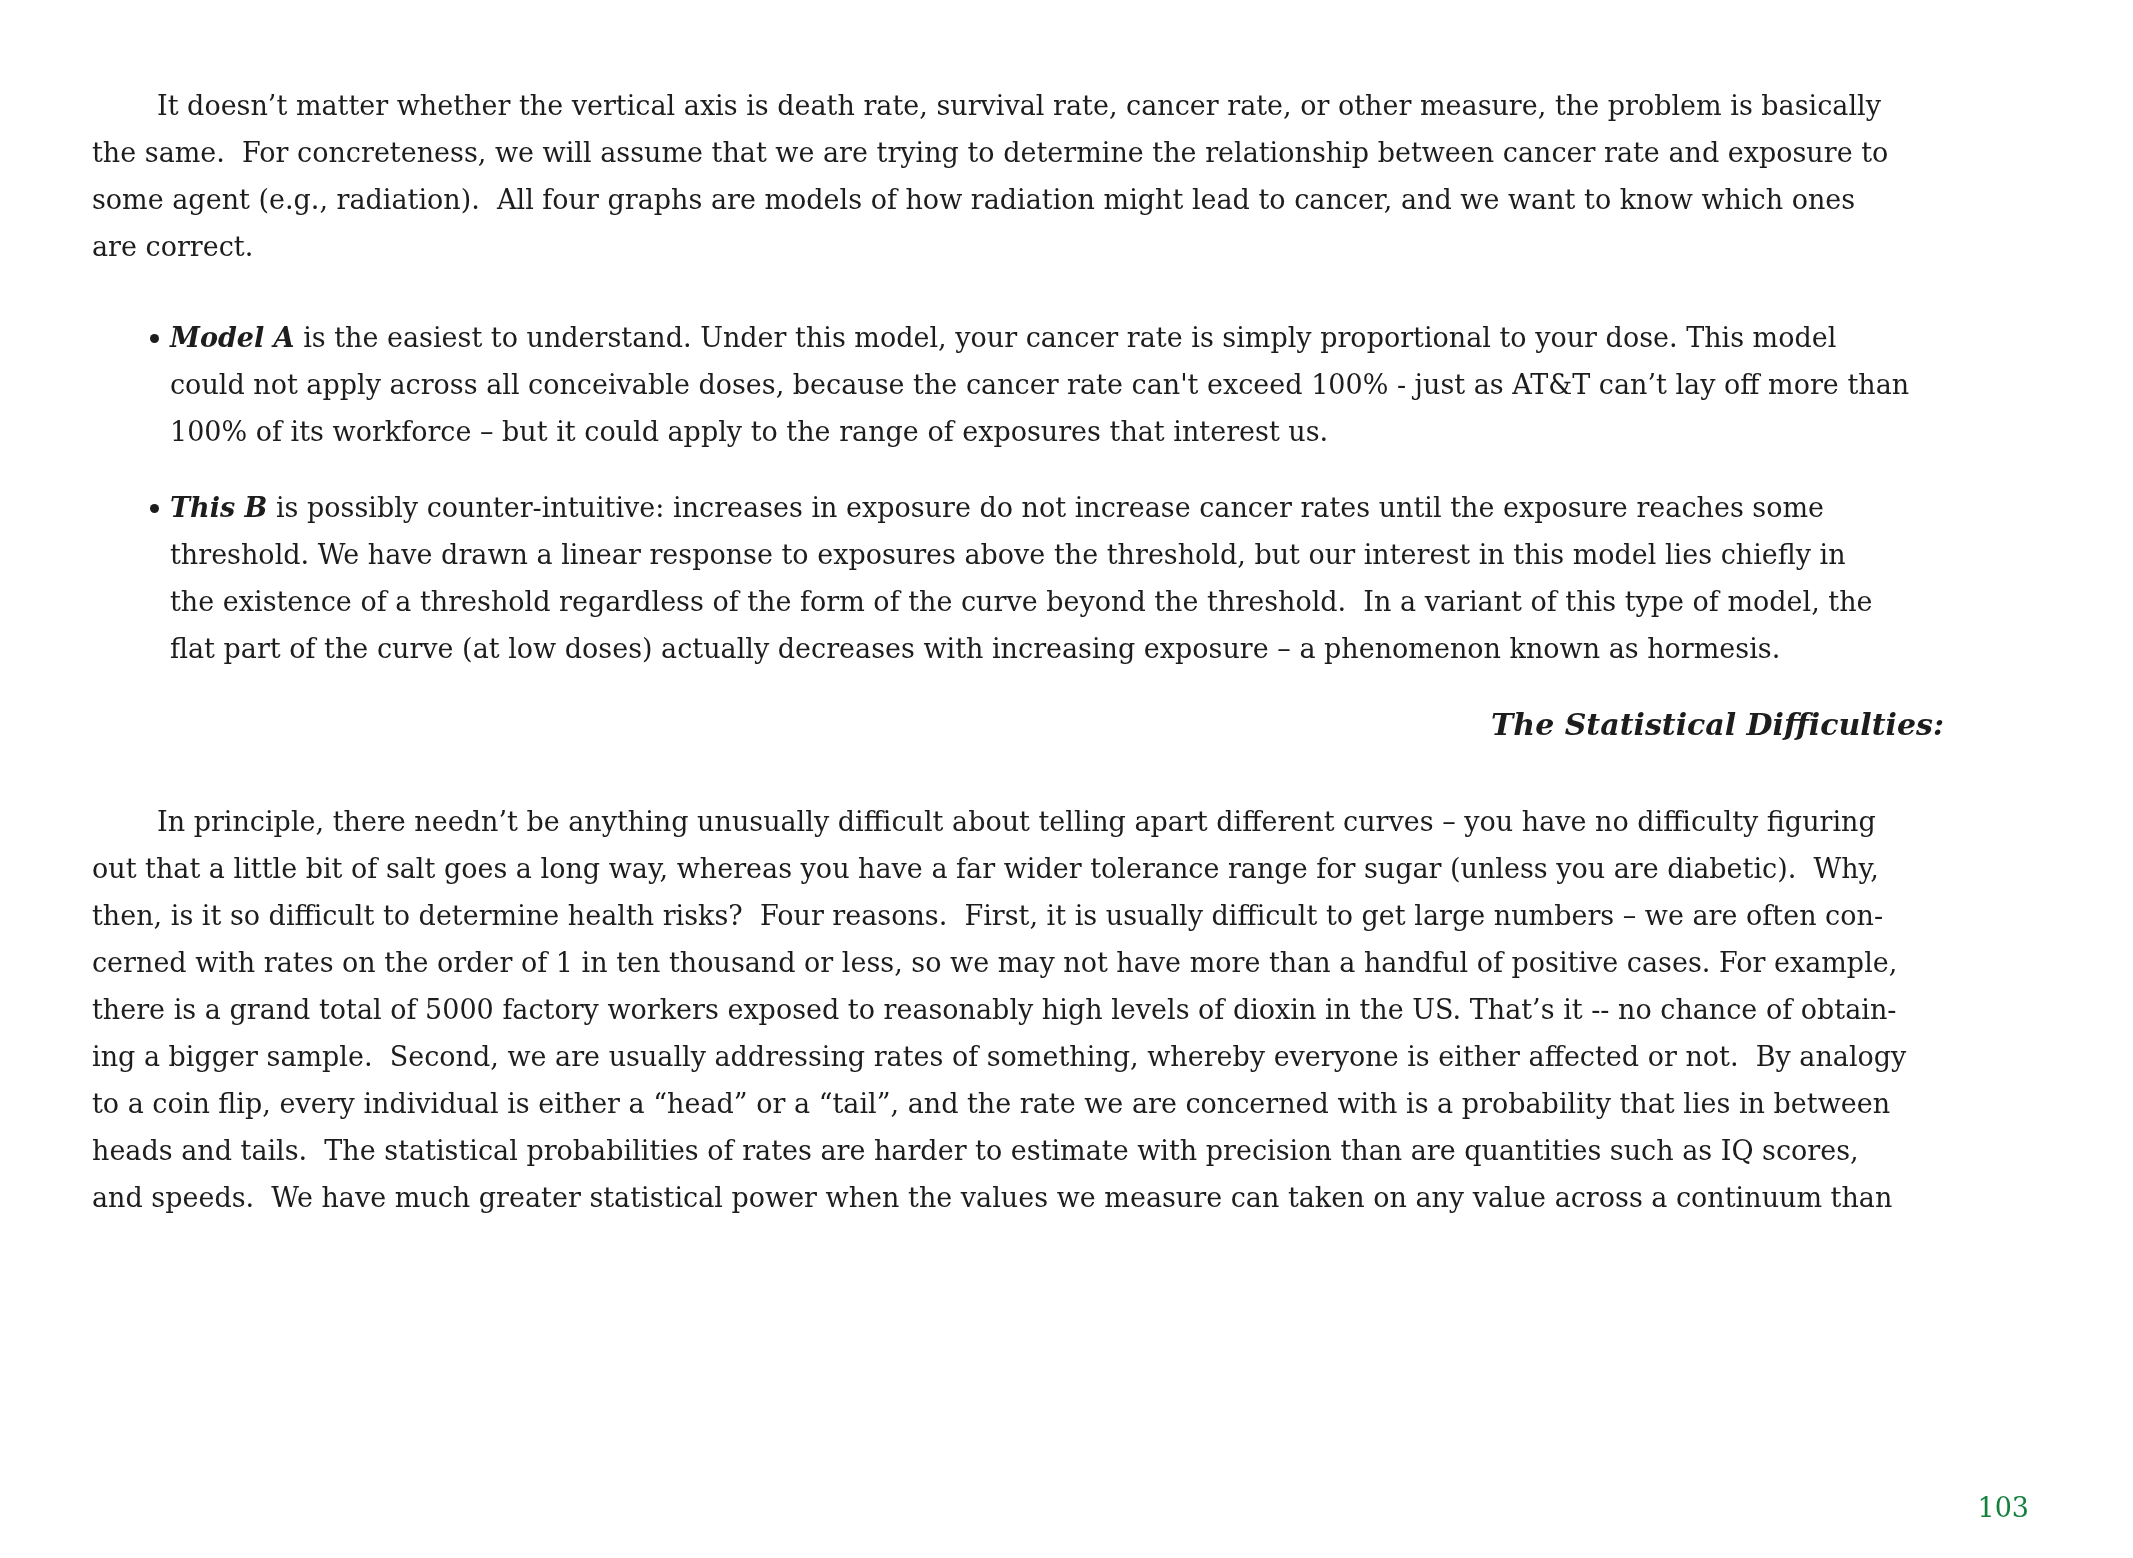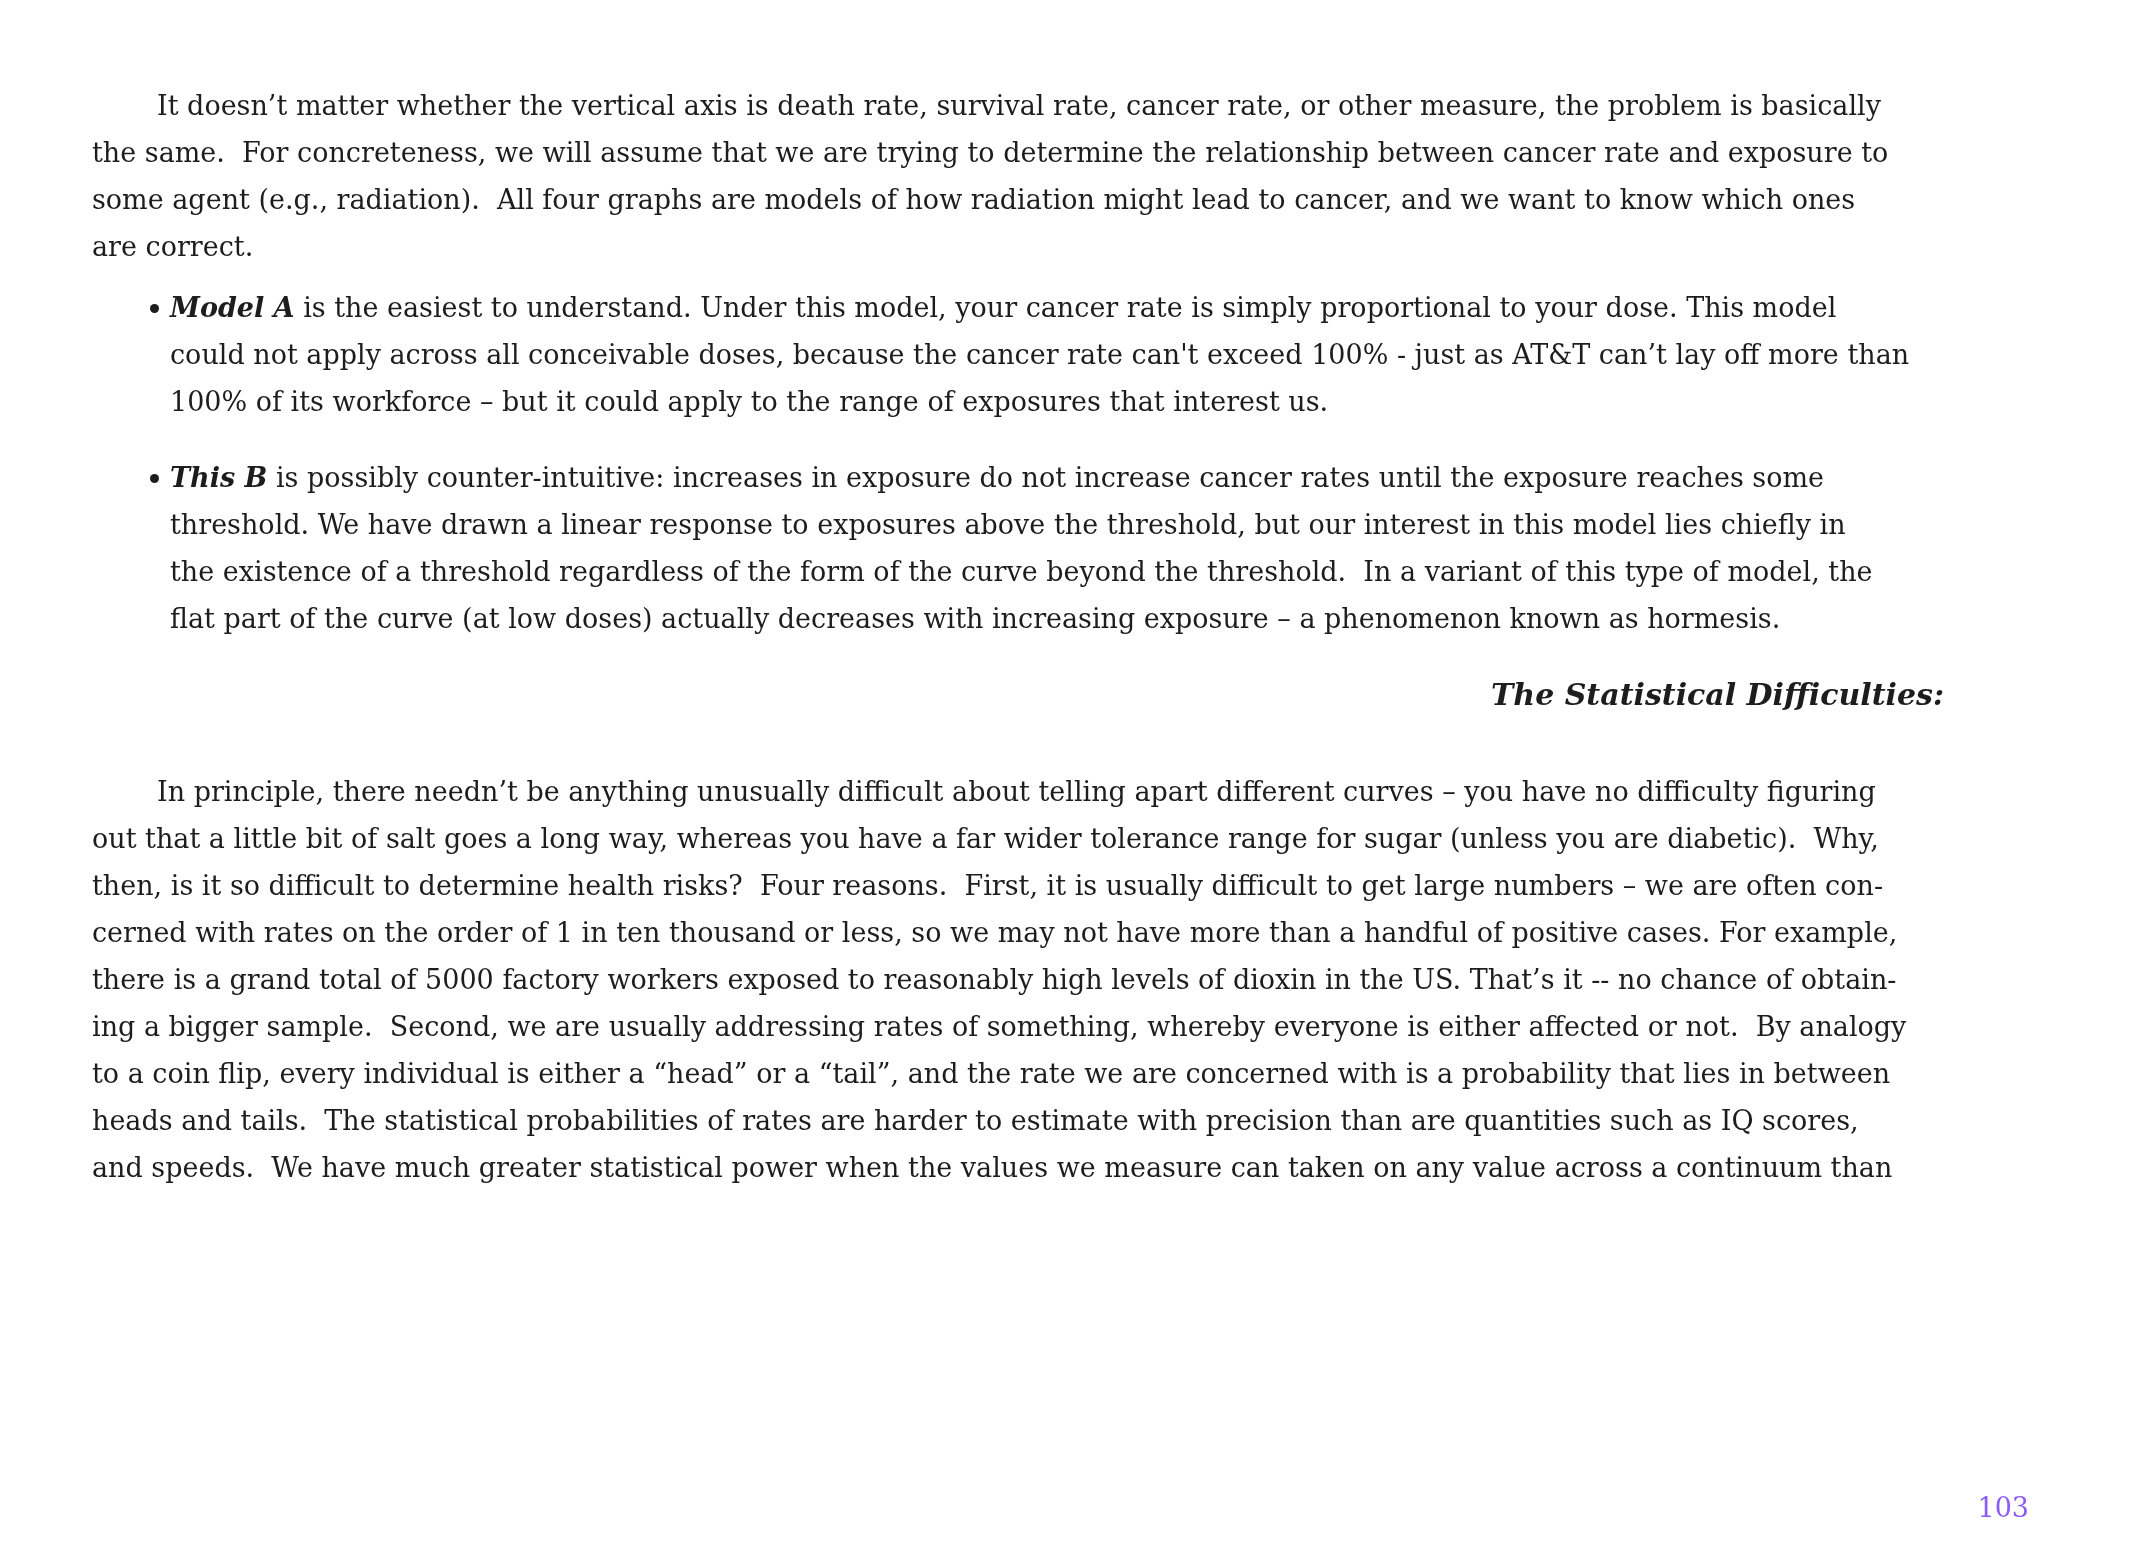--- a/index.html
+++ b/index.html
@@ -22,21 +22,21 @@
     top: 82px;
     width: 1972px;
   }
   .para {
     font-size: 27px;
     line-height: 47px;
     white-space: pre-wrap;
     margin: 0;
     text-indent: 65px;
   }
-  .intro { margin-bottom: 14px; }
+  .intro { margin-bottom: 44px; }
   ul.model-list {
     list-style: none;
     margin: 0;
     padding: 0;
   }
   ul.model-list > li {
     position: relative;
     padding-left: 78px;
     font-size: 27px;
     line-height: 47px;
@@ -60,21 +60,21 @@
     text-align: right;
     line-height: 47px;
     margin: 0 120px 50px 0;
   }
   .page-number {
     position: absolute;
     top: 1492px;
     right: 104px;
     font-size: 27px;
     line-height: 32px;
-    color: #8b5cf6;
+    color: #15803d;
   }
   b.model-label { font-weight: bold; font-style: italic; }
 </style>
 </head>
 <body>
 
 <div class="page">
   <div class="content">
 
     <p class="para intro">It doesn’t matter whether the vertical axis is death rate, survival rate, cancer rate, or other measure, the problem is basically

